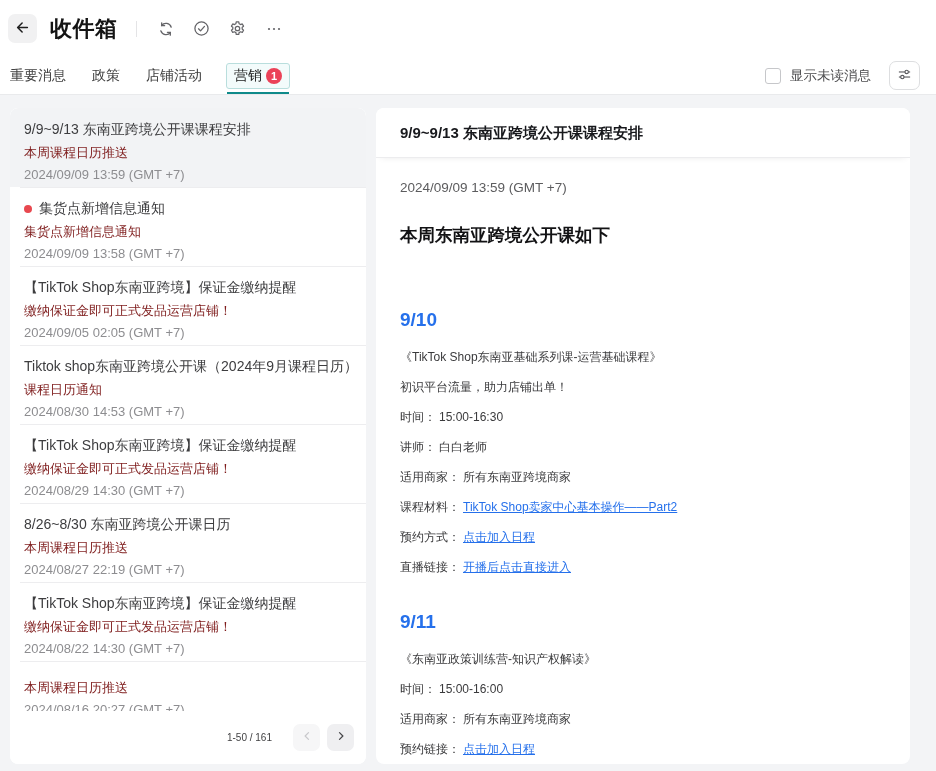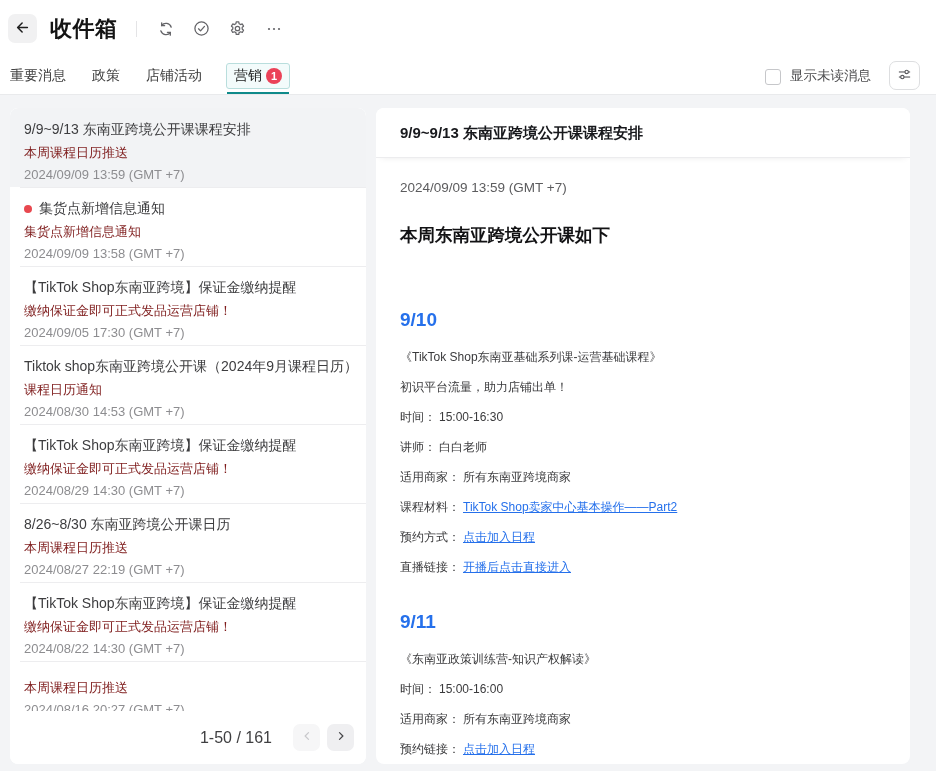--- a/index.html
+++ b/index.html
@@ -45,21 +45,21 @@
   }
   .tab.active::after {
     content:""; position:absolute; left:0; right:0; bottom:-6px; height:2px; background:#0f8a8a;
   }
   .badge {
     min-width:16px; height:16px; border-radius:8px; background:#eb4258; color:#fff;
     font-size:11px; font-weight:700; display:flex; align-items:center; justify-content:center;
     padding:0 4px;
   }
   .tab-right { margin-left:auto; display:flex; align-items:center; }
-  .unread-toggle { display:flex; align-items:flex-end; cursor:pointer; }
+  .unread-toggle { display:flex; align-items:center; cursor:pointer; }
   .checkbox {
     width:16px; height:16px; border:1.5px solid #c6c7ca; border-radius:3px; background:#fff;
     display:inline-block;
   }
   .unread-label { font-size:13.5px; color:#4c4c4e; margin-left:9px; }
   .filter-btn {
     width:31px; height:29px; margin-left:18px; background:#fff; border:1px solid #dddee0;
     border-radius:7px; display:flex; align-items:center; justify-content:center; cursor:pointer; color:#5a5a5e;
   }
 
@@ -76,21 +76,21 @@
   .msg-item.selected { background:#f2f3f5; border-radius:8px 8px 0 0; }
   .msg-title { font-size:14px; color:#3d3d3f; display:flex; align-items:center; gap:7px;
     white-space:nowrap; overflow:hidden; }
   .dot { width:8px; height:8px; border-radius:50%; background:#e8484f; flex:0 0 auto; }
   .msg-sub { font-size:13px; color:#7f1d1d; margin-top:5px; white-space:nowrap; overflow:hidden; }
   .msg-time { font-size:13px; color:#8d8d90; margin-top:5px; }
   .pager {
     position:absolute; left:0; right:0; bottom:0; height:53px; background:#fff;
     display:flex; align-items:center; justify-content:flex-end; padding-right:12px;
   }
-  .pager-range { font-size:16px; color:#3f3f41; margin-right:14px;text-align:center; }
+  .pager-range { font-size:10px; color:#3f3f41; margin-right:14px;text-align:center; }
   .pager-btn {
     width:27px; height:27px; border:none; border-radius:7px; margin-left:7px;
     display:flex; align-items:center; justify-content:center; cursor:pointer;
   }
   .pager-btn.prev { background:#f6f6f7; color:#c9c9cc; cursor:default; }
   .pager-btn.next { background:#efeff1; color:#4a4a4d; }
 
   
   .detail-card { width:534px; flex:0 0 auto; margin-left:10px; position:relative; overflow:hidden; display:flex; flex-direction:column; }
   .detail-header {
@@ -198,21 +198,21 @@
               <span>集货点新增信息通知</span>
             </div>
             <div class="msg-sub">集货点新增信息通知</div>
             <div class="msg-time">2024/09/09 13:58 (GMT +7)</div>
           </div>
           <div class="msg-item">
             <div class="msg-title">
               <span>【TikTok Shop东南亚跨境】保证金缴纳提醒</span>
             </div>
             <div class="msg-sub">缴纳保证金即可正式发品运营店铺！</div>
-            <div class="msg-time">2024/09/05 17:30 (GMT +7)</div>
+            <div class="msg-time">2024/09/05 02:05 (GMT +7)</div>
           </div>
           <div class="msg-item">
             <div class="msg-title">
               <span>Tiktok shop东南亚跨境公开课（2024年9月课程日历）</span>
             </div>
             <div class="msg-sub">课程日历通知</div>
             <div class="msg-time">2024/08/30 14:53 (GMT +7)</div>
           </div>
           <div class="msg-item">
             <div class="msg-title">

